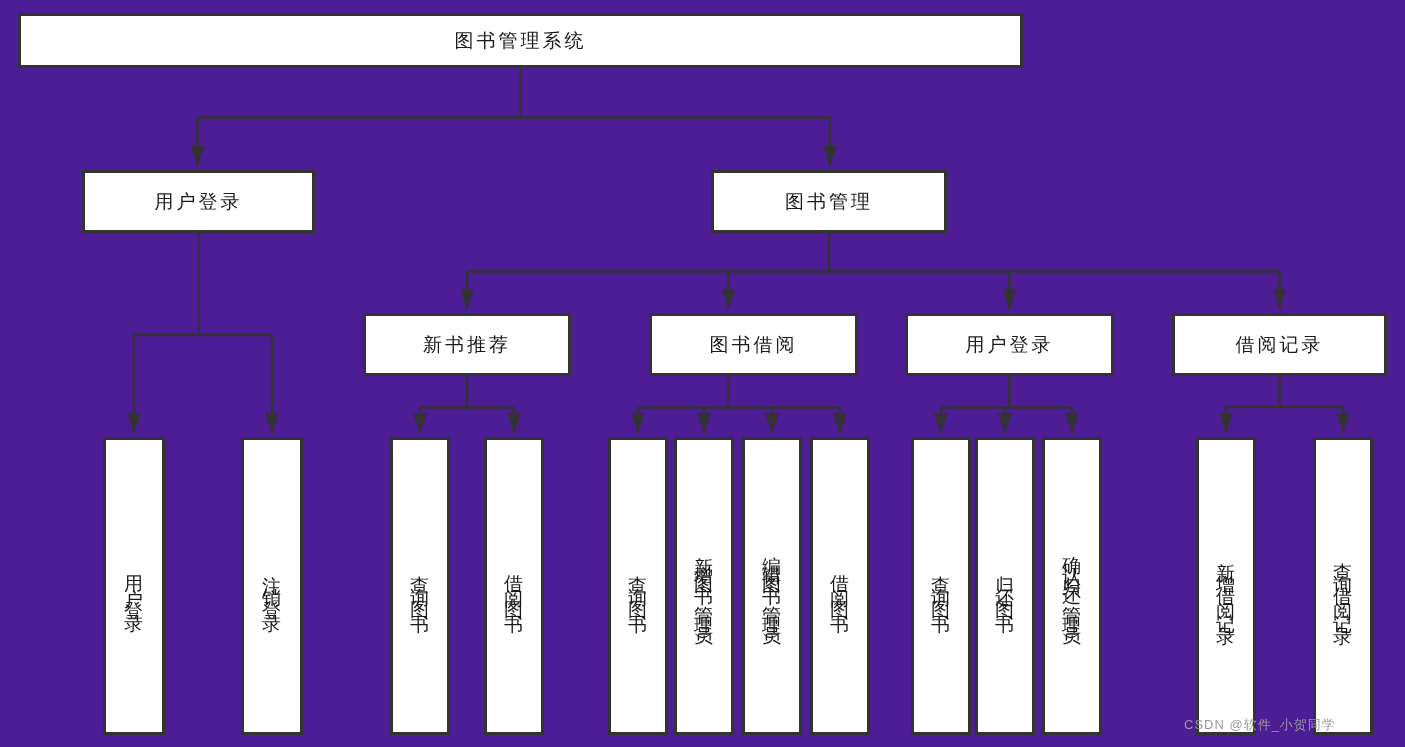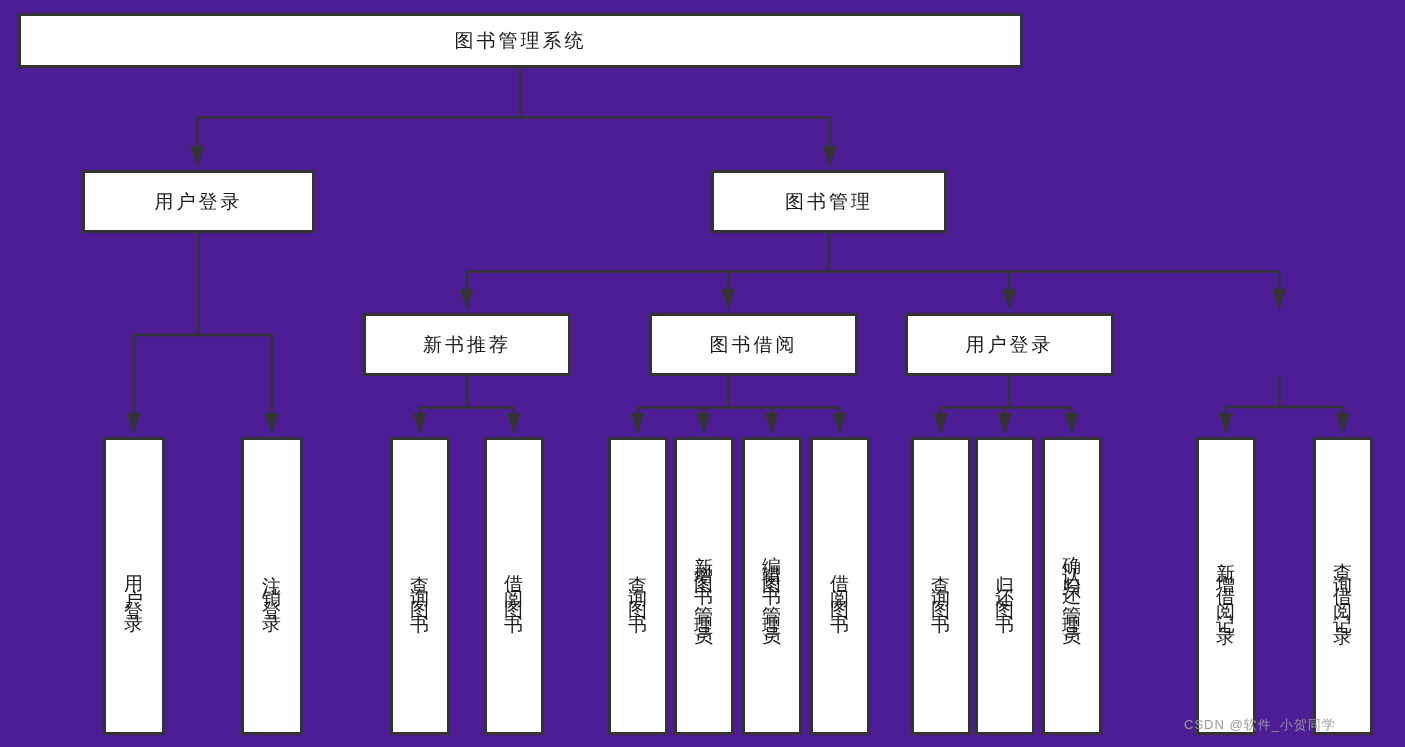--- a/index.html
+++ b/index.html
@@ -126,20 +126,23 @@
 
   <div class="node hbox" style="left:363px;top:313px;width:208px;height:63px;align-items:center;">
     <span>新书推荐</span>
   </div>
   <div class="node hbox" style="left:624px;top:313px;width:209px;height:63px;margin-left:25px;">
     <span>图书借阅</span>
   </div>
   <div class="node hbox" style="left:905px;top:313px;width:209px;height:63px;">
     <span>用户登录</span>
   </div>
+  <div class="node hbox" style="left:1172px;top:313px;width:215px;height:63px;">
+    <span>借阅记录</span>
+  </div>
 
   <div class="node vbox" style="left:103px;top:437px;width:62px;height:298px;">
     <span>用户登录</span>
   </div>
   <div class="node vbox" style="left:241px;top:437px;width:62px;height:298px;">
     <span>注销登录</span>
   </div>
 
   <div class="node vbox" style="left:390px;top:437px;width:60px;height:298px;">
     <span>查询图书</span>

